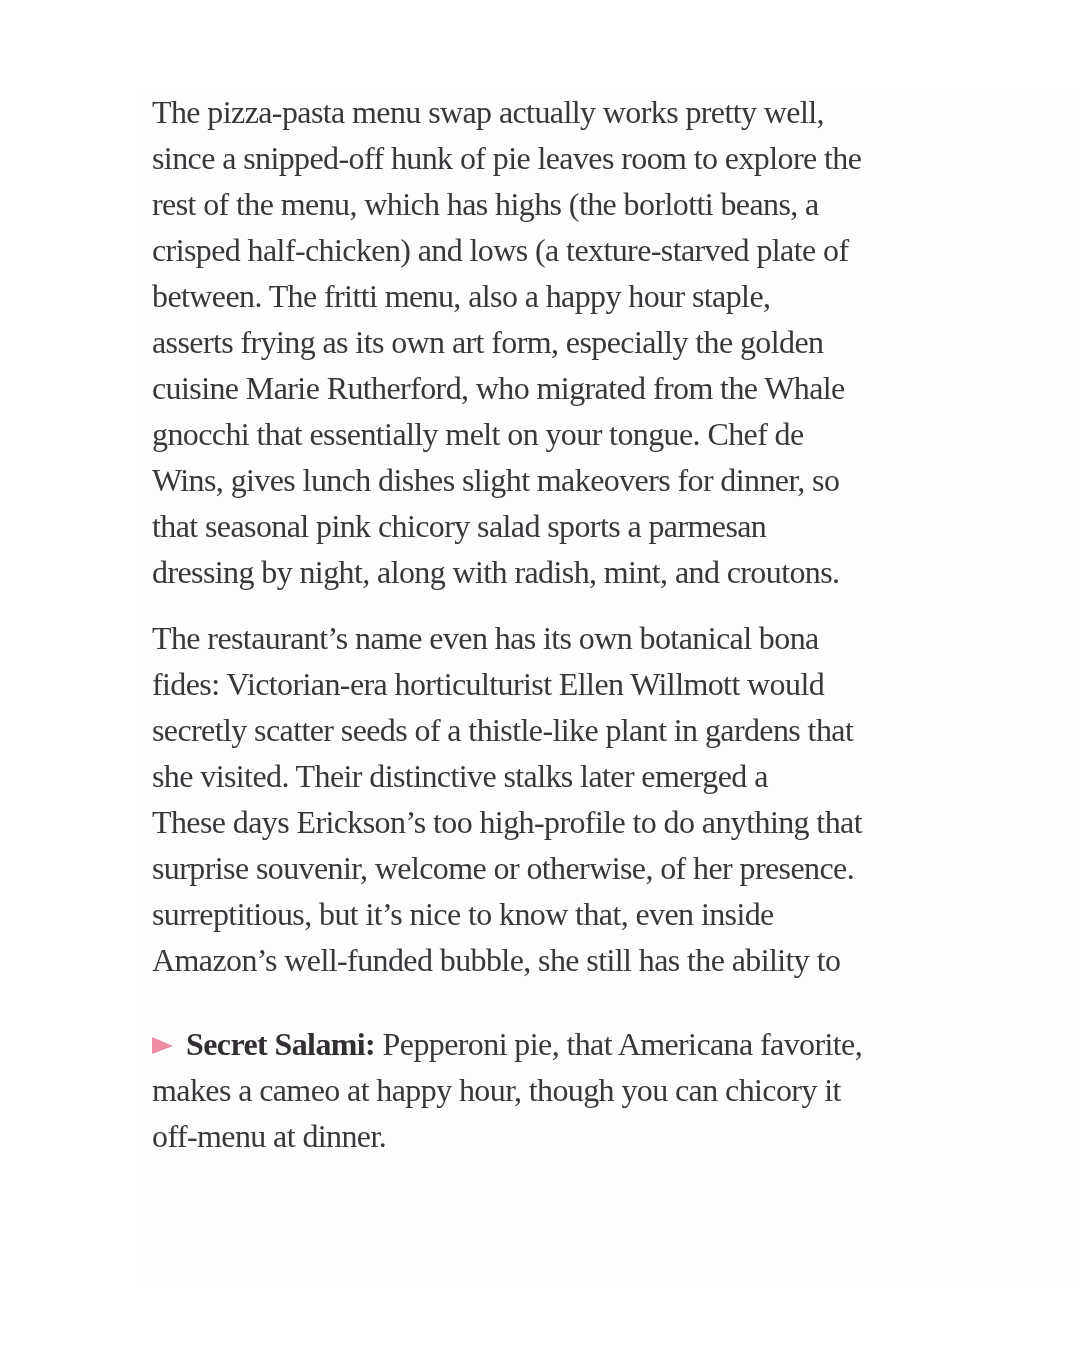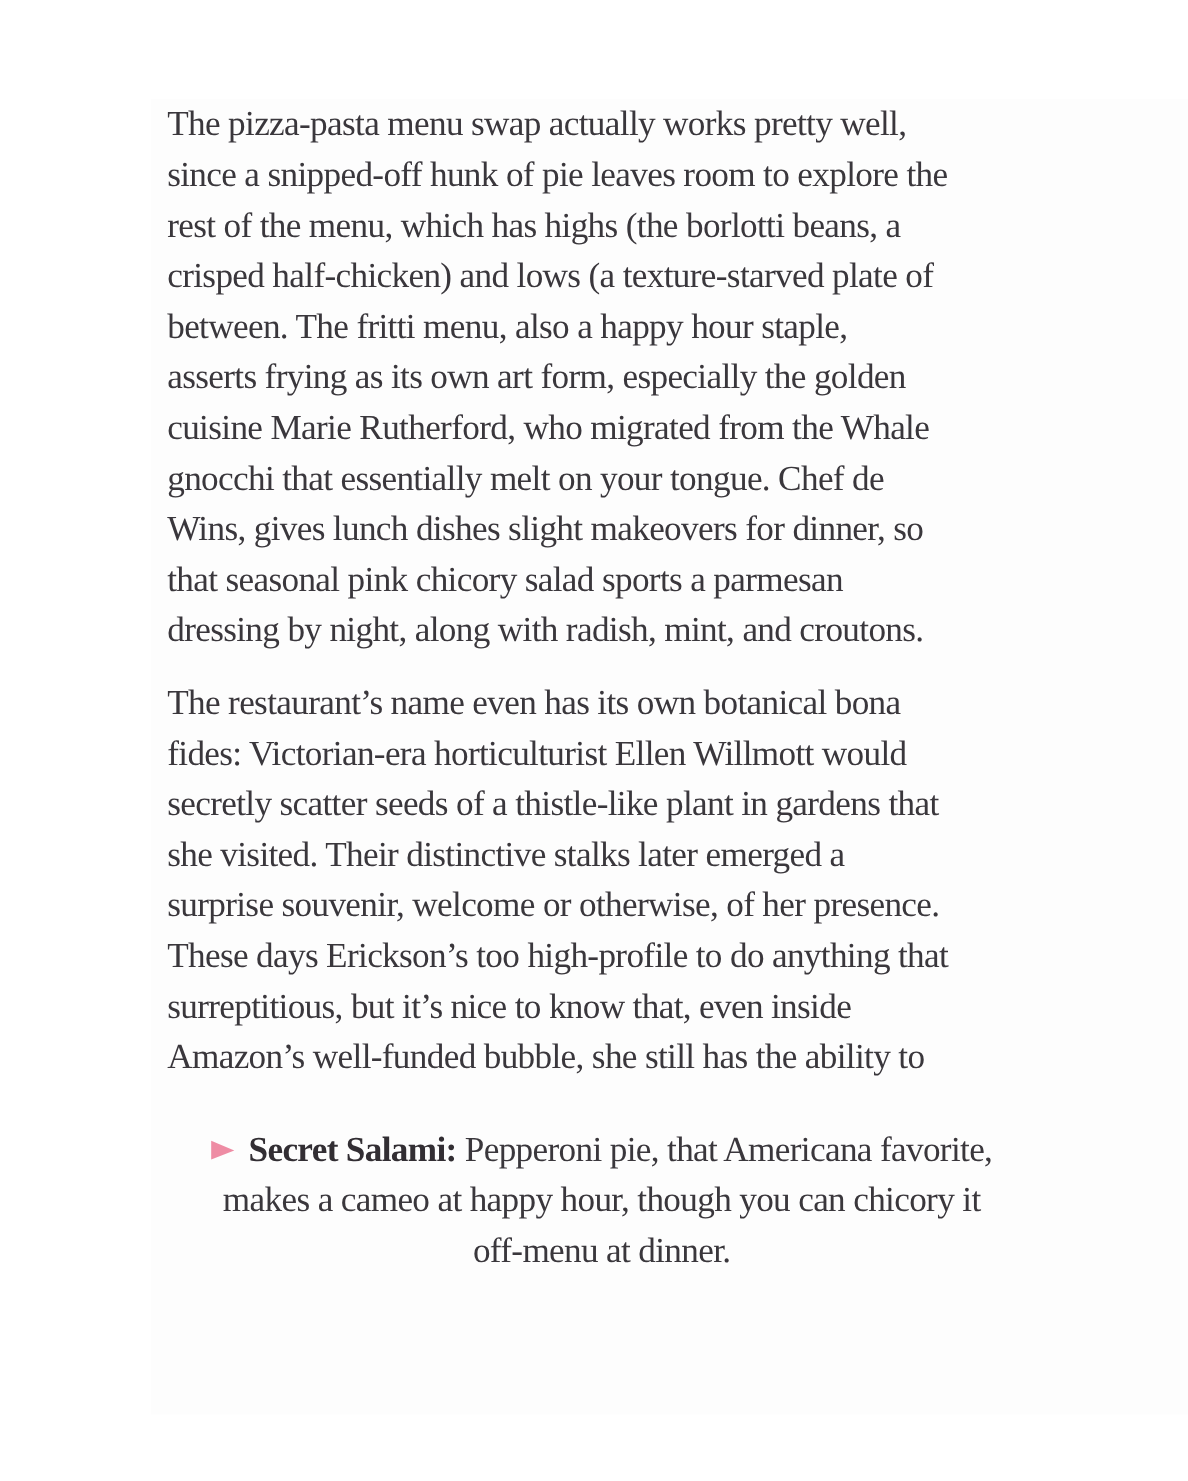--- a/index.html
+++ b/index.html
@@ -38,21 +38,20 @@
     position: absolute;
     left: 152px;
     top: 89px;
     width: 790px;
   }
   .paragraph {
     margin: 0 0 20px 0;
   }
   .paragraph.callout {
     margin-top: 38px;
-    text-align: center;
   }
   .line {
     font-size: 32px;
     line-height: 46px;
     letter-spacing: -0.6px;
     color: var(--text);
     white-space: pre;
   }
   .callout-label {
     font-weight: bold;
@@ -87,22 +86,22 @@
         <div class="line">gnocchi that essentially melt on your tongue. Chef de</div>
         <div class="line">Wins, gives lunch dishes slight makeovers for dinner, so</div>
         <div class="line">that seasonal pink chicory salad sports a parmesan</div>
         <div class="line">dressing by night, along with radish, mint, and croutons.</div>
       </div>
       <div class="paragraph">
         <div class="line">The restaurant’s name even has its own botanical bona</div>
         <div class="line">fides: Victorian-era horticulturist Ellen Willmott would</div>
         <div class="line">secretly scatter seeds of a thistle-like plant in gardens that</div>
         <div class="line">she visited. Their distinctive stalks later emerged a</div>
+        <div class="line">These days Erickson’s too high-profile to do anything that</div>
         <div class="line">surprise souvenir, welcome or otherwise, of her presence.</div>
-        <div class="line">These days Erickson’s too high-profile to do anything that</div>
         <div class="line">surreptitious, but it’s nice to know that, even inside</div>
         <div class="line">Amazon’s well-funded bubble, she still has the ability to</div>
       </div>
       <div class="paragraph callout">
         <div class="line"><span class="arrow-icon"></span><span class="callout-label">Secret Salami:</span> Pepperoni pie, that Americana favorite,</div>
         <div class="line">makes a cameo at happy hour, though you can chicory it</div>
         <div class="line">off-menu at dinner.</div>
       </div>
     </article>
 </div>

